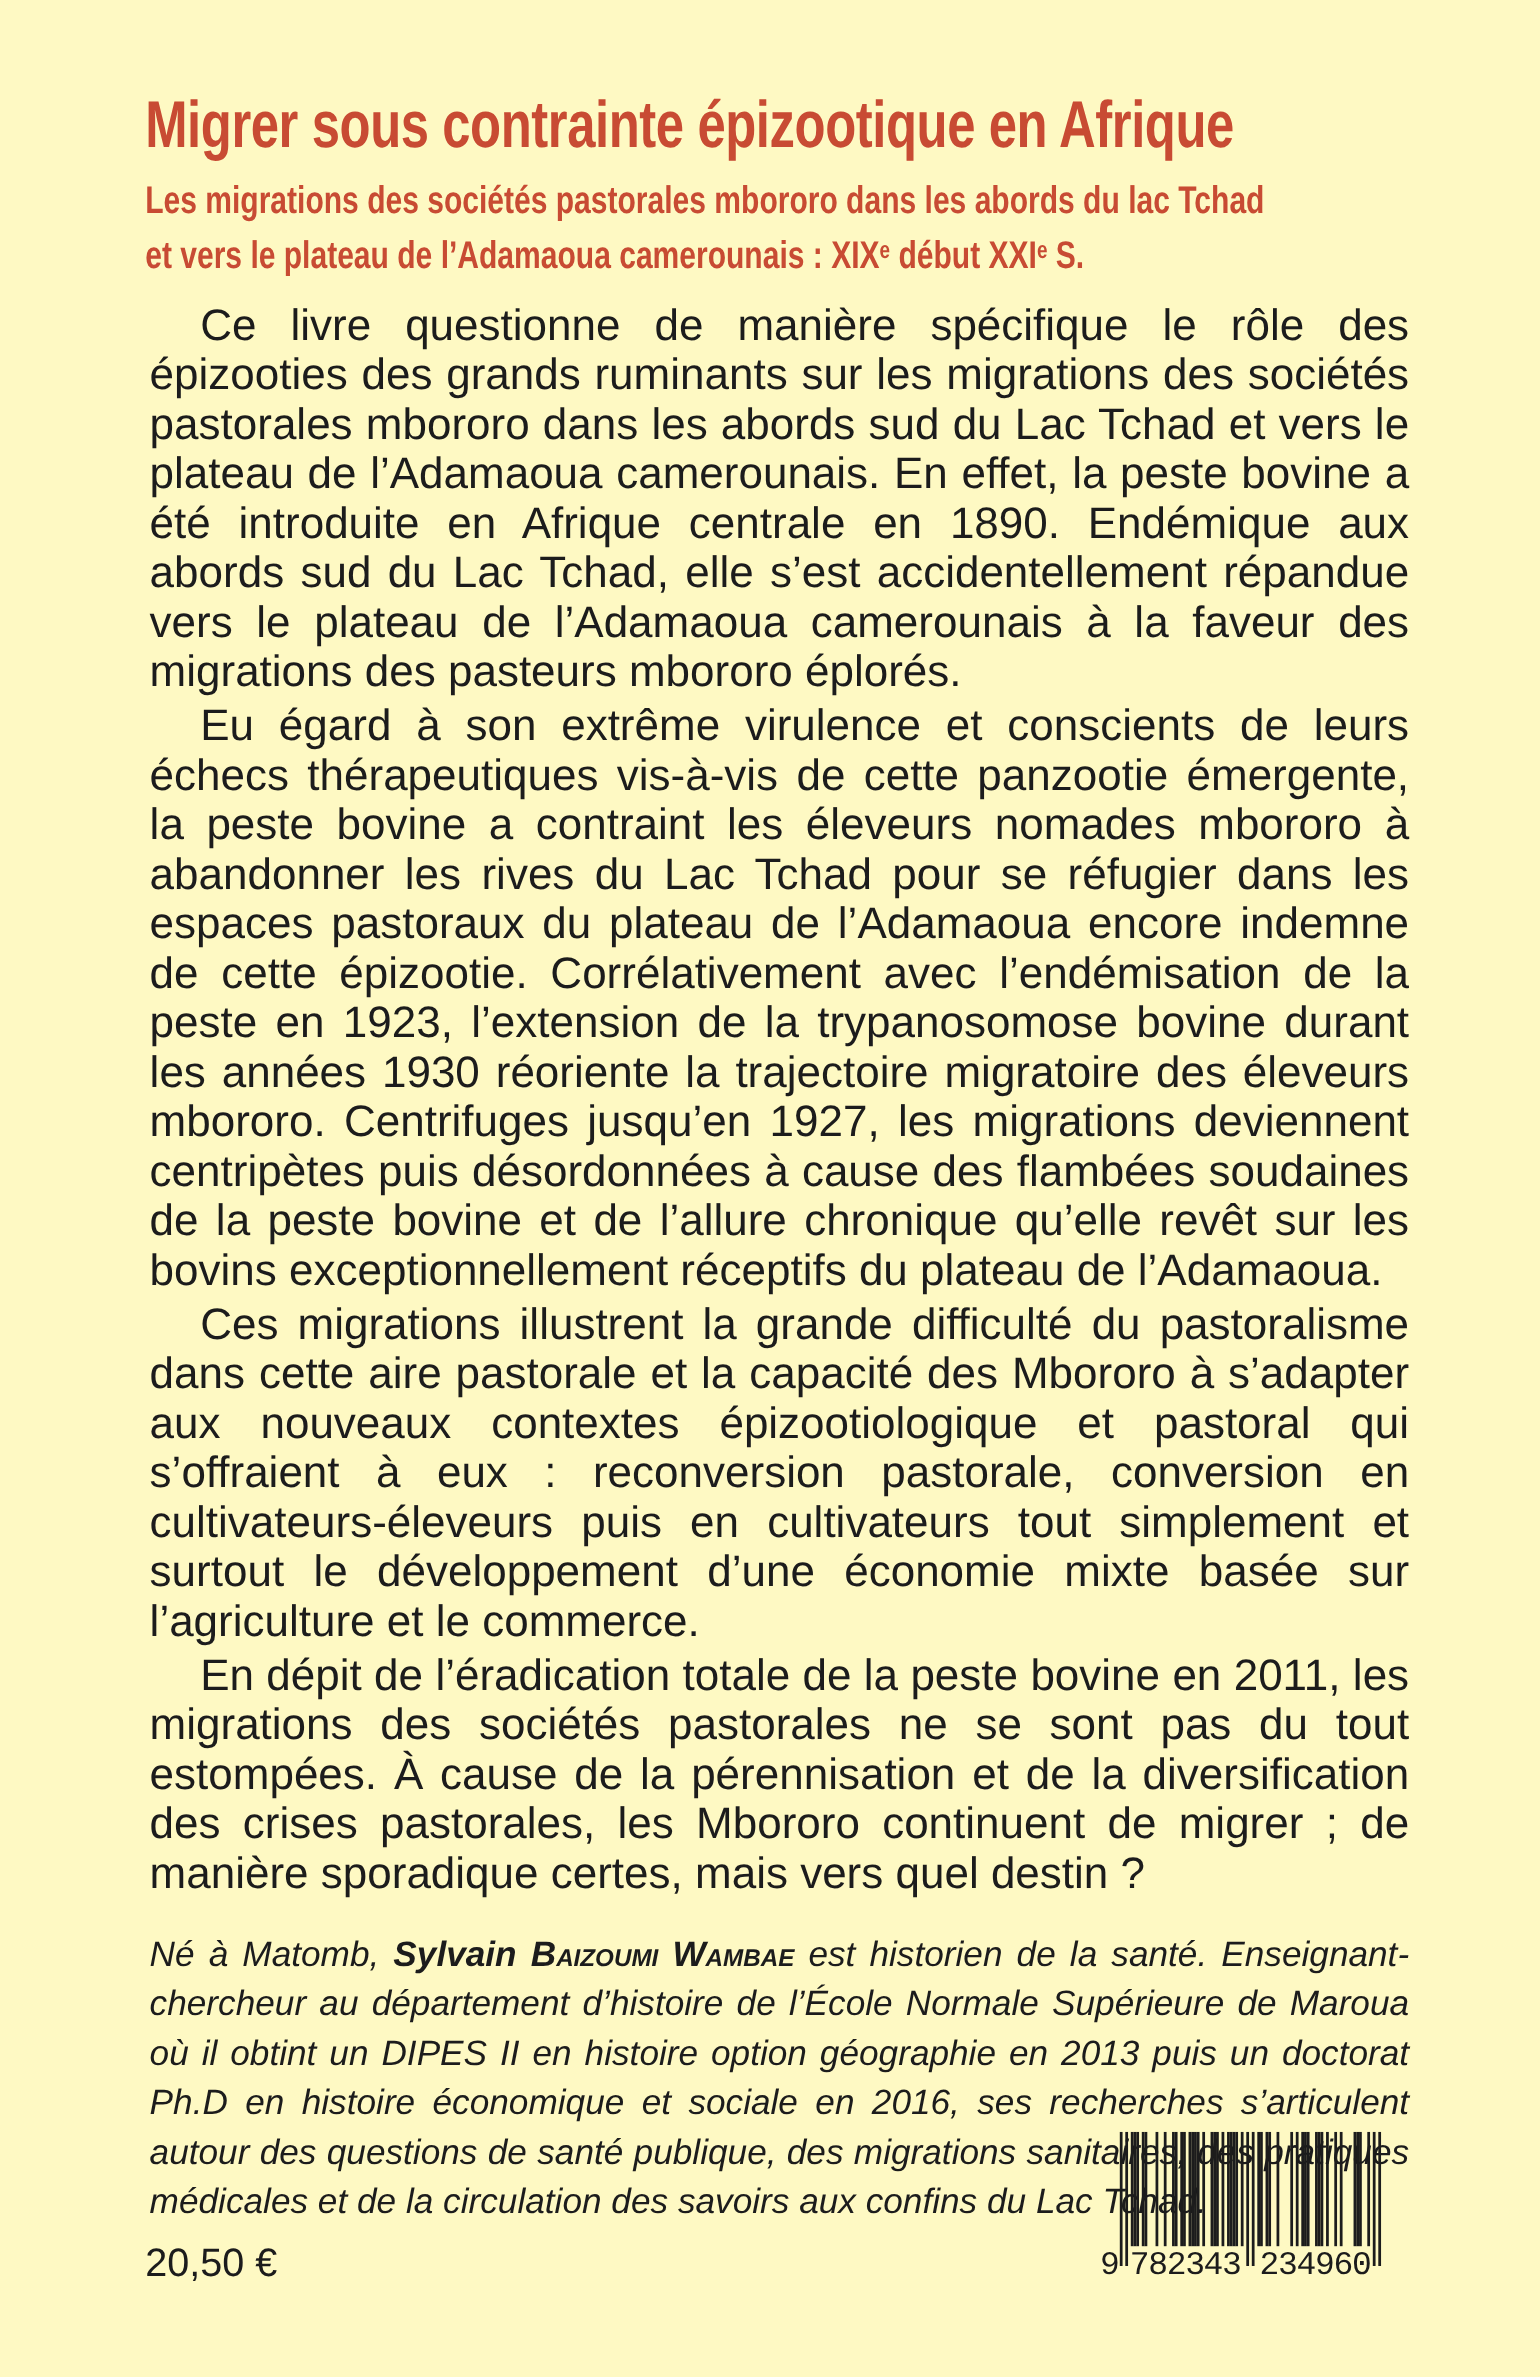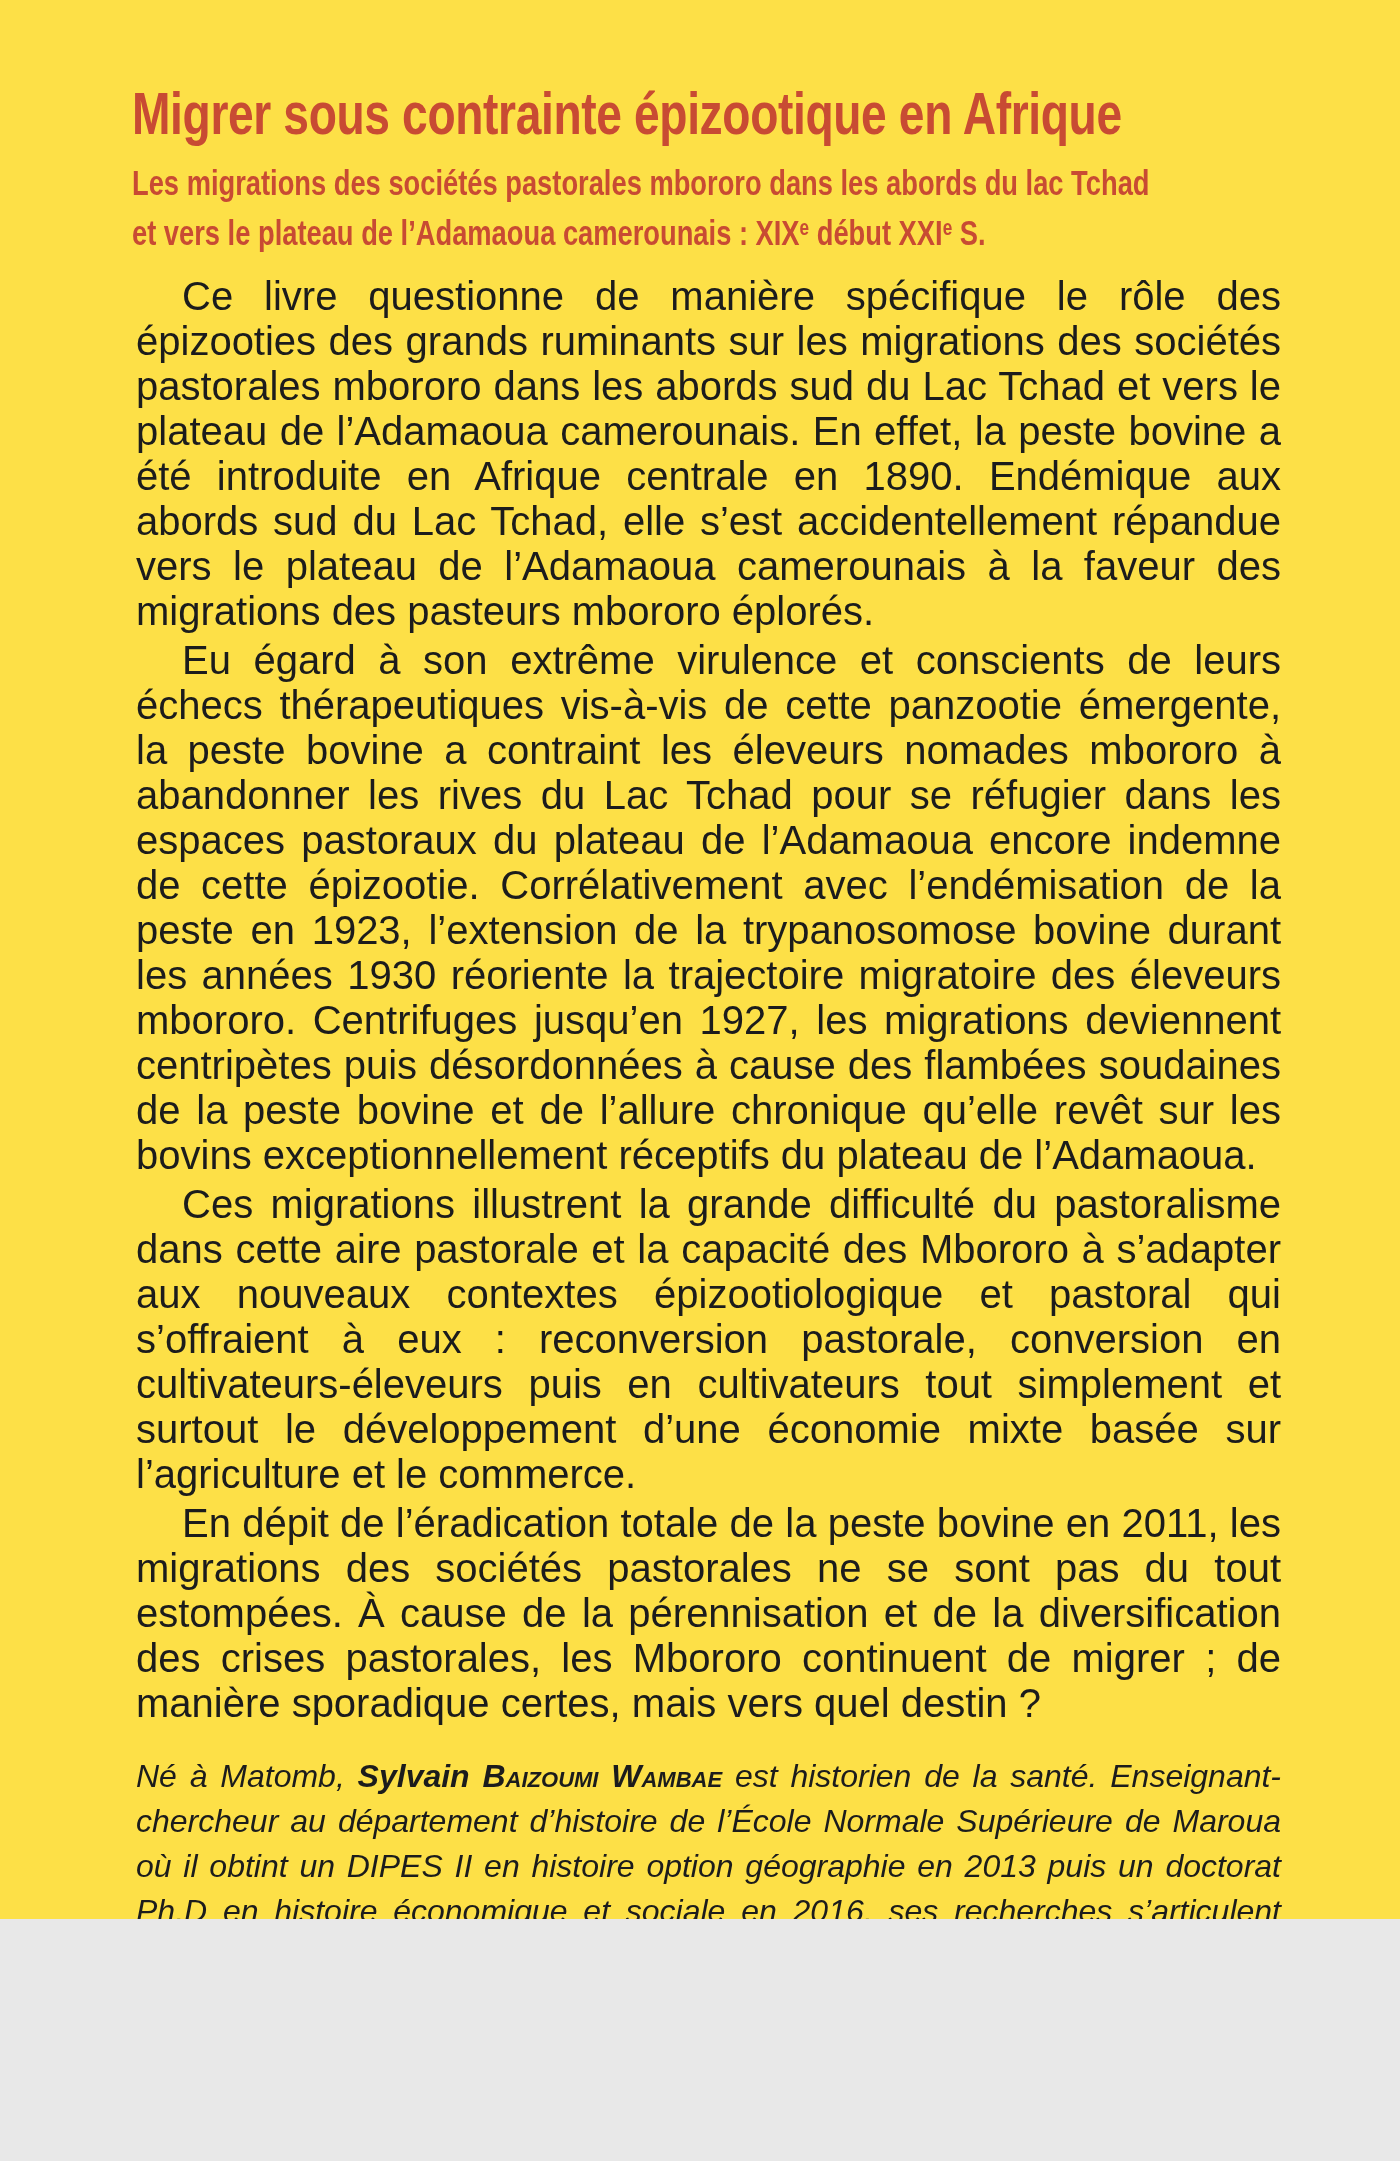--- a/index.html
+++ b/index.html
@@ -1,21 +1,21 @@
 <!DOCTYPE html>
 <html lang="fr" style="--accent: #c84b33; --ink: #1c1c1c;"><head>
 <meta charset="utf-8">
 <title>Back cover</title>
 <style>
   html,body { margin:0; padding:0; background:#e8e8e8; }
   .page {
     position:relative;
-    width:1400px; height:1919px;
+    width:1400px; height:2161px;
     margin:0 auto;
-    background:#fde047;
+    background:#fef9c3;
     font-family:"Liberation Sans", sans-serif;
     color:var(--ink, #1c1c1c);
     overflow:hidden;
   }
   .content {
     position:absolute;
     left:132px; top:84px;
     width:1153px;
   }
   h1.title {

